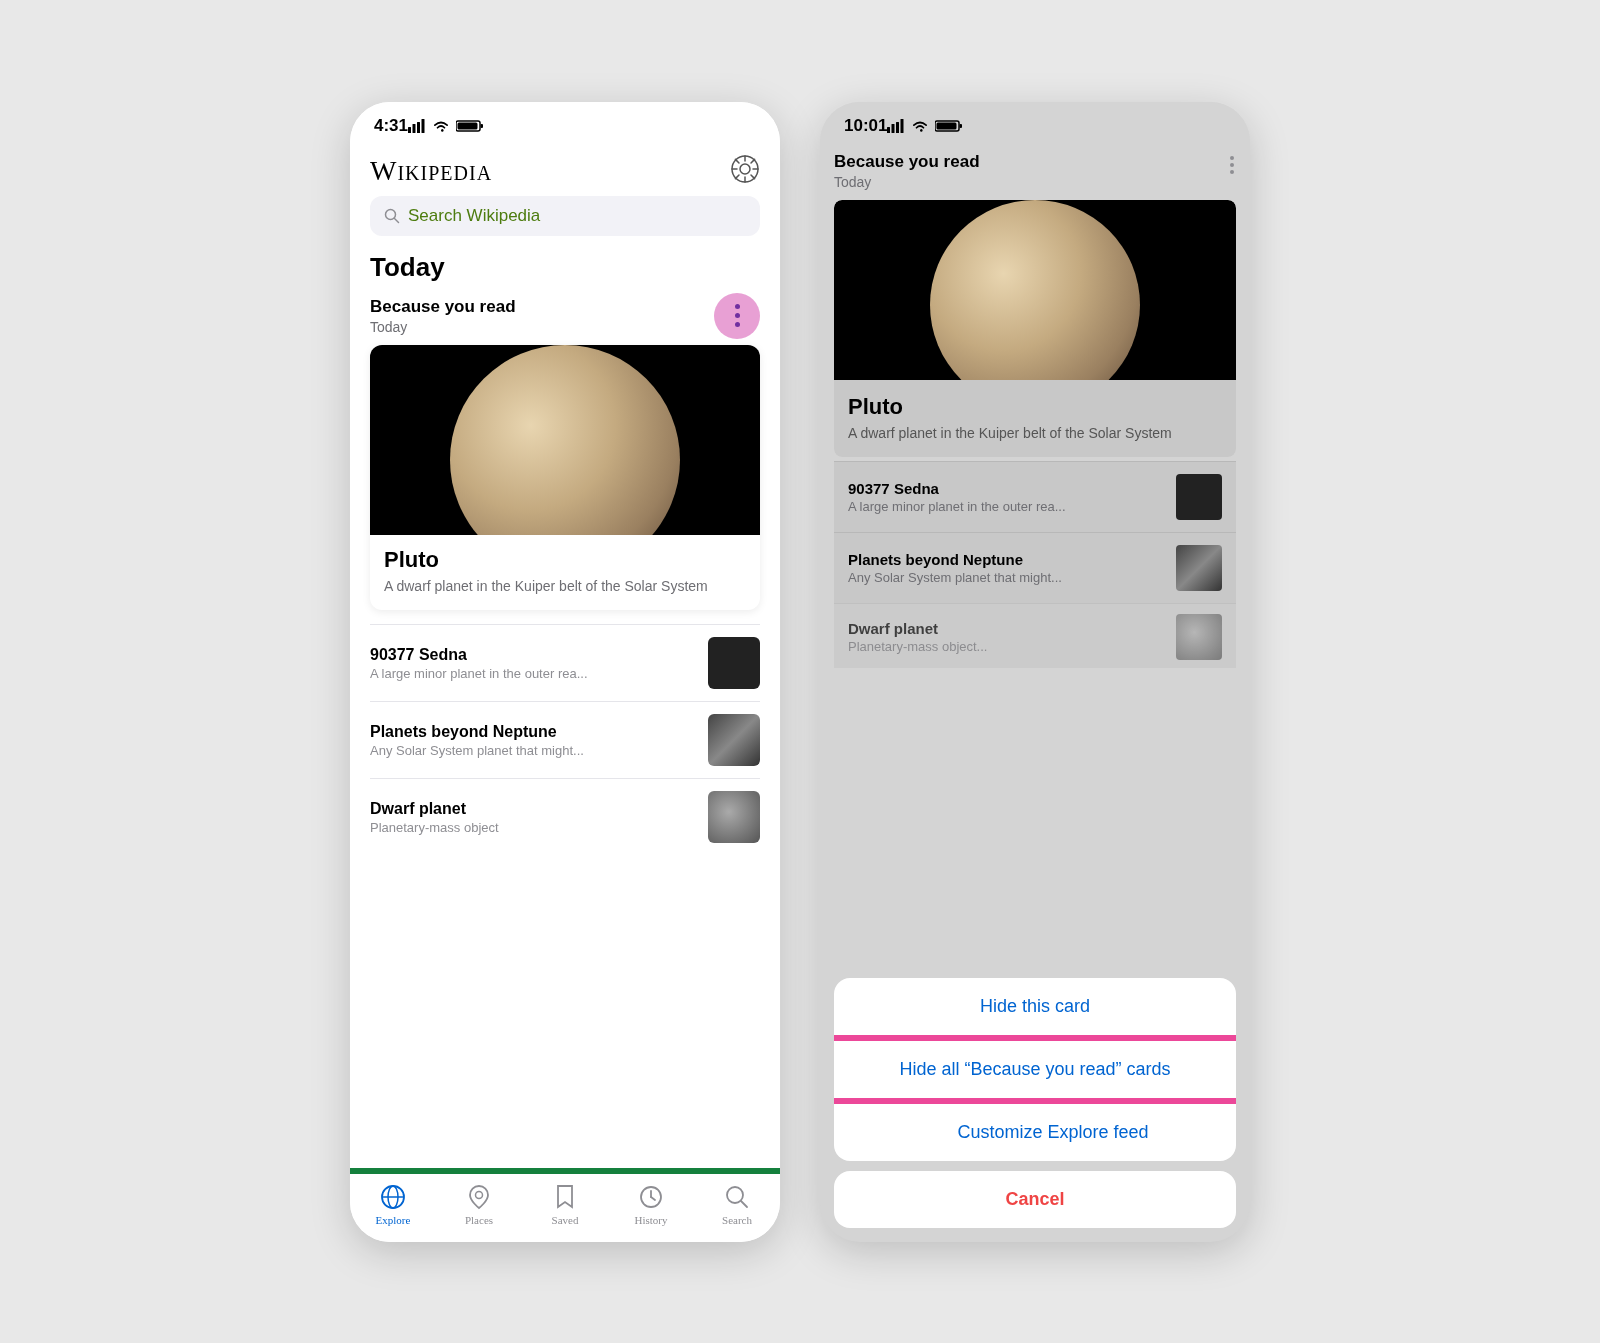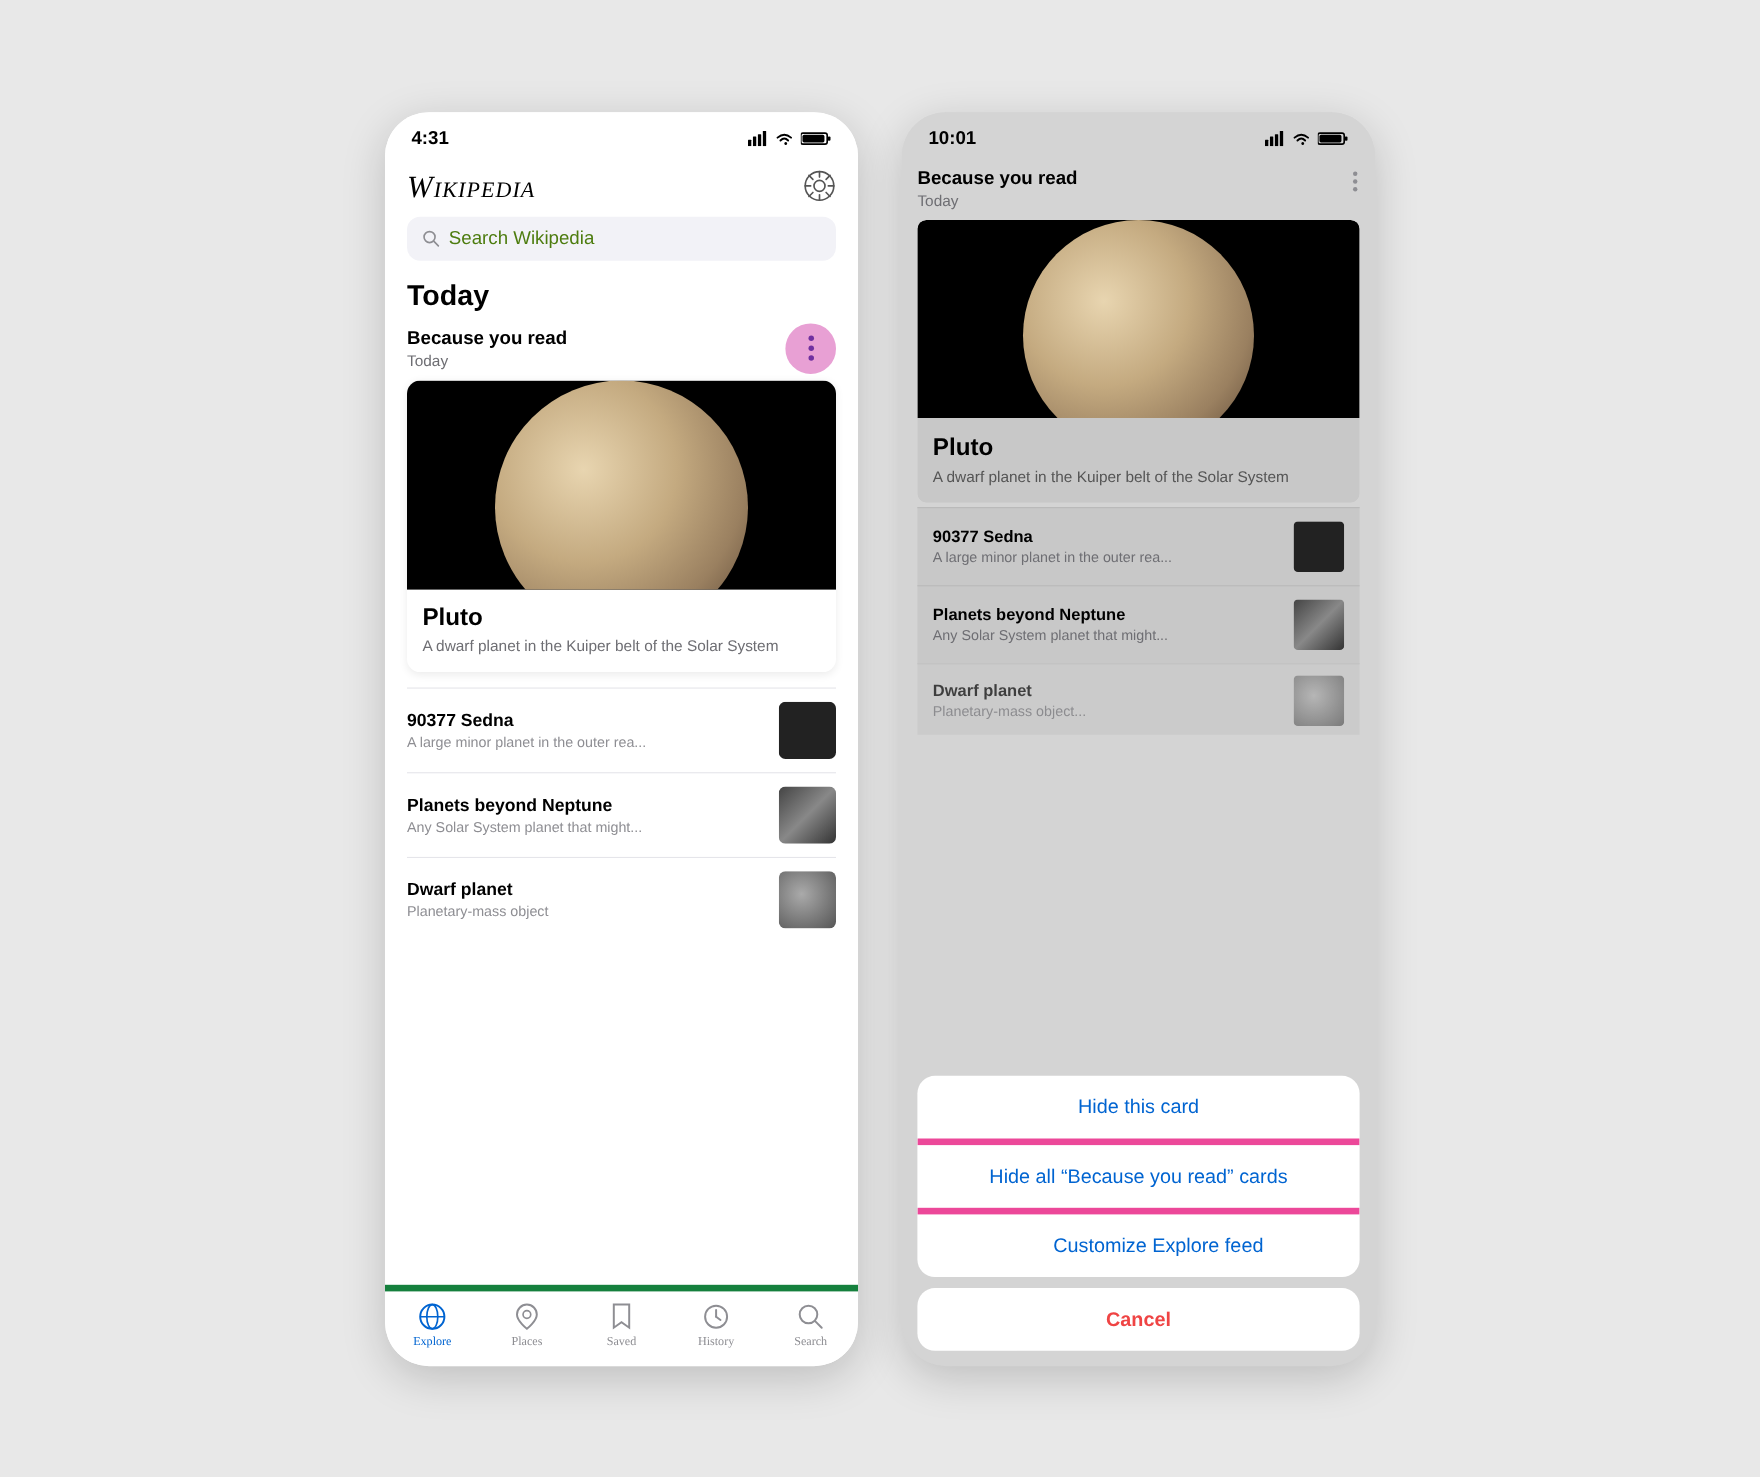--- a/index.html
+++ b/index.html
@@ -36,21 +36,20 @@
       width: 430px;
       height: 1140px;
       background: #d4d4d4;
       display: flex;
       flex-direction: column;
     }
 
     
     .status-bar {
       display: flex;
-      justify-content: space-between;
       align-items: center;
       padding: 14px 24px 8px;
       background: inherit;
     }
     .status-time {
       font-size: 17px;
       font-weight: 600;
       color: #000;
     }
     .status-icons {
@@ -72,21 +71,20 @@
     .wiki-logo {
       font-family: 'Linux Libertine', 'Georgia', serif;
       font-size: 28px;
       font-weight: 400;
       letter-spacing: 1px;
       color: #000;
       text-transform: none;
     }
     .wiki-logo span {
       font-variant: small-caps;
-      font-style: italic;
     }
 
     
     .search-bar {
       margin: 0 20px 16px;
       background: #f2f2f7;
       border-radius: 12px;
       display: flex;
       align-items: center;
       padding: 10px 14px;

